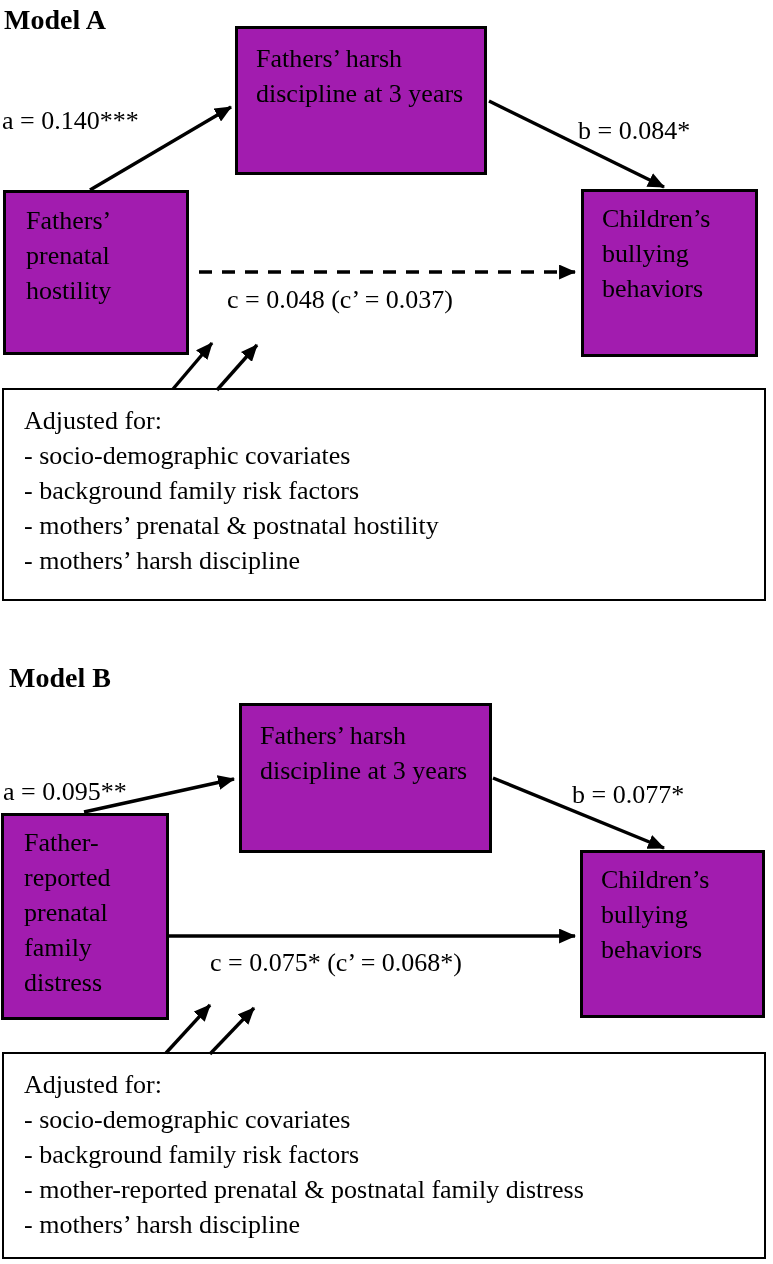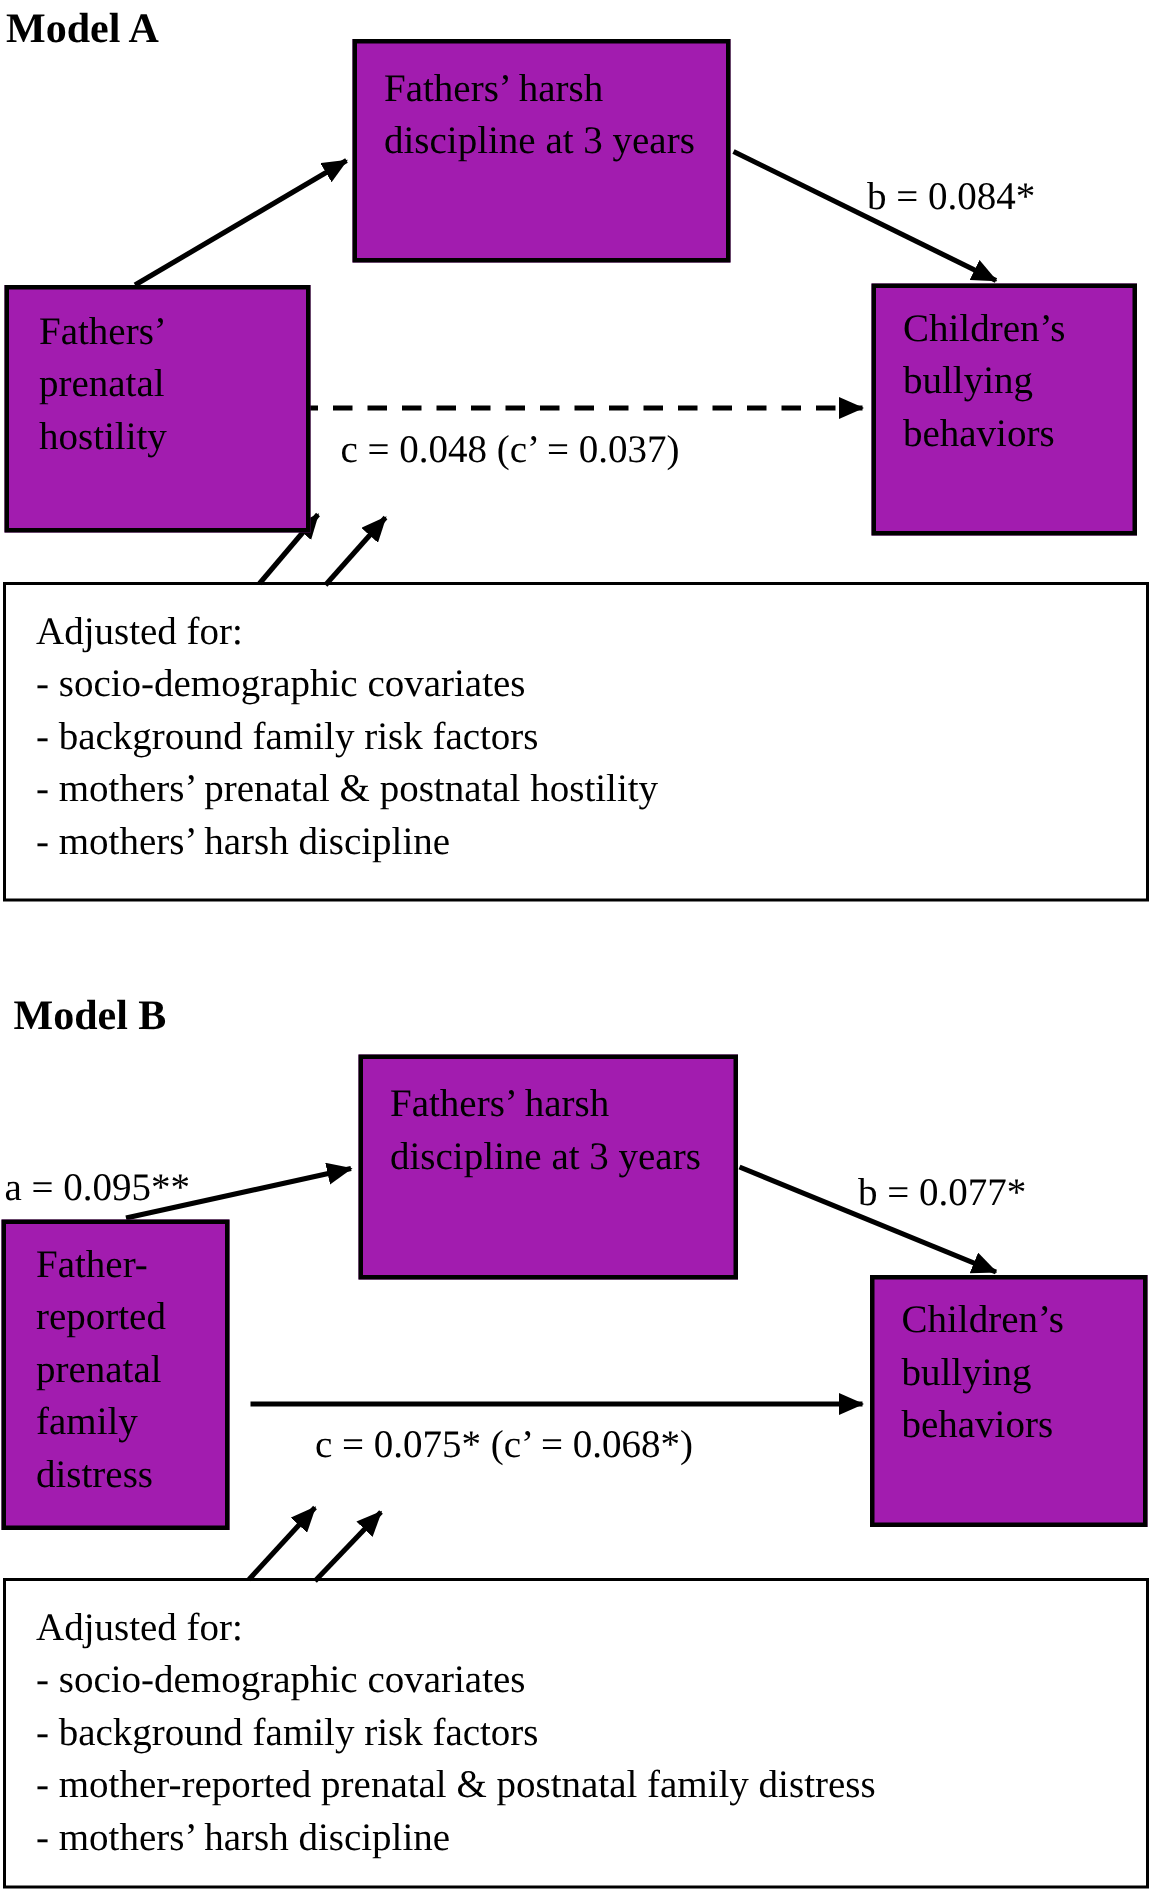--- a/index.html
+++ b/index.html
@@ -45,31 +45,31 @@
     position: absolute;
     font-size: 26px;
     white-space: nowrap;
   }
   line { stroke: #000; stroke-width: 3.4; }
   .dashed { stroke-dasharray: 13 10; }
 
   
   #mA-title    { left: 4px;   top: 4px; }
   #mA-mediator { left: 235px; top: 26px;  width: 252px; height: 149px; padding: 12px 18px; }
-  #mA-predictor{ left: 3px;   top: 190px; width: 204px; height: 165px; padding: 10px 20px; }
+  #mA-predictor{ left: 3px;   top: 190px; width: 186px; height: 165px; padding: 10px 20px; }
   #mA-outcome  { left: 581px; top: 189px; width: 177px; height: 168px; padding: 9px 18px; }
   #mA-a-label  { left: 2px;   top: 106px; }
   #mA-b-label  { left: 578px; top: 104px; margin-top: 12px; }
   #mA-c-label  { left: 227px; top: 285px; }
   #mA-adjusted { left: 2px;   top: 388px; width: 764px; height: 213px; padding: 13px 20px; }
 
   
   #mB-title    { left: 9px;   top: 662px; }
   #mB-mediator { left: 239px; top: 703px; width: 253px; height: 150px; padding: 12px 18px; }
-  #mB-predictor{ left: 1px;   top: 813px; width: 152px; height: 207px; padding: 9px 20px; }
+  #mB-predictor{ left: 1px;   top: 813px; width: 168px; height: 207px; padding: 9px 20px; }
   #mB-outcome  { left: 580px; top: 850px; width: 185px; height: 168px; padding: 9px 18px; }
   #mB-a-label  { left: 3px;   top: 777px; }
   #mB-b-label  { left: 572px; top: 780px; }
   #mB-c-label  { left: 210px; top: 948px; }
   #mB-adjusted { left: 2px;   top: 1052px; width: 764px; height: 207px; padding: 13px 20px; }
 </style>
 </head>
 <body>
 
 <div id="figure">
@@ -101,20 +101,21 @@
   </div>
 
   <div id="mA-predictor" class="node">
     <span class="txt">Fathers’ prenatal hostility</span>
   </div>
 
   <div id="mA-outcome" class="node">
     <span class="txt">Children’s bullying behaviors</span>
   </div>
 
+  <div id="mA-a-label" class="lbl">a = 0.140***</div>
   <div id="mA-b-label" class="lbl">b = 0.084*</div>
   <div id="mA-c-label" class="lbl">c = 0.048 (c’ = 0.037)</div>
 
   <div id="mA-adjusted" class="bigbox">
     <div>Adjusted for:</div>
     <div>- socio-demographic covariates</div>
     <div>- background family risk factors</div>
     <div>- mothers’ prenatal &amp; postnatal hostility</div>
     <div>- mothers’ harsh discipline</div>
   </div>

